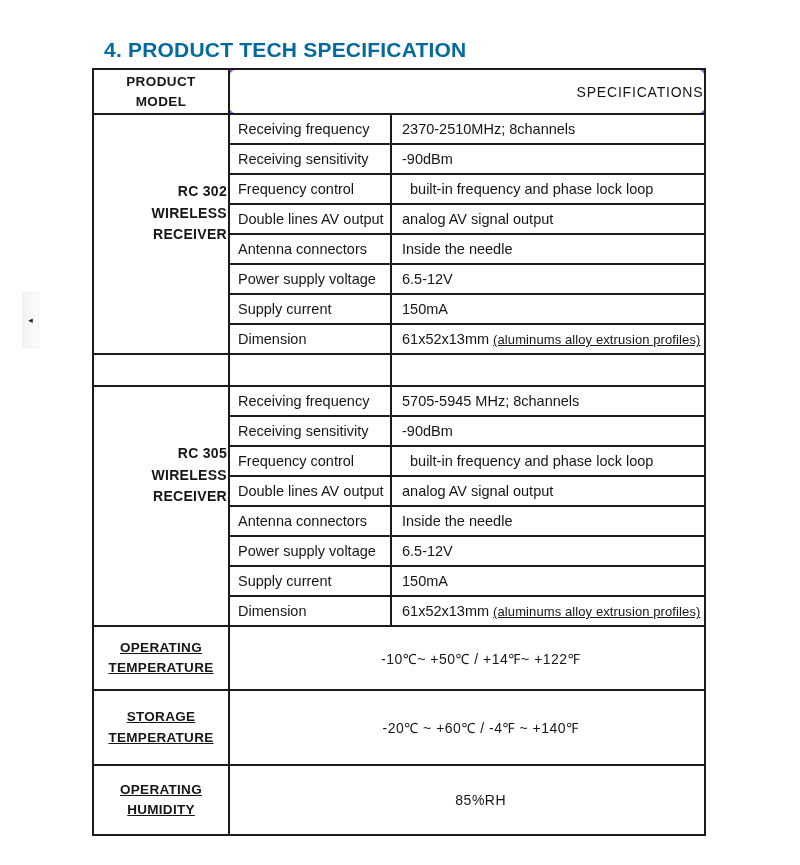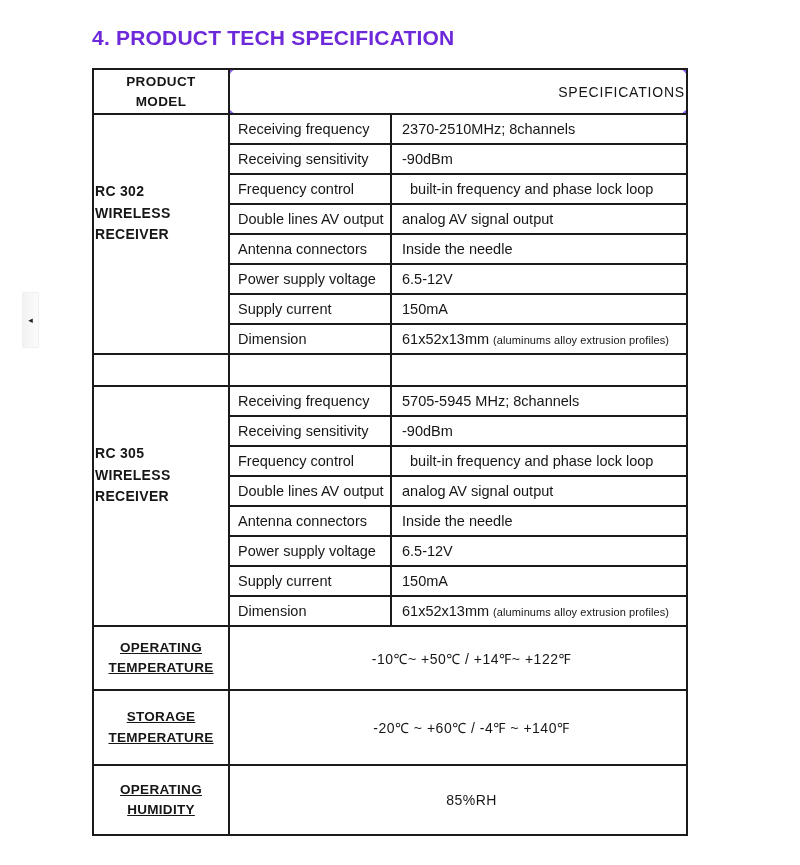--- a/index.html
+++ b/index.html
@@ -5,22 +5,22 @@
   html,body{margin:0;padding:0;background:#ffffff;}
   .page{
     position:relative;
     width:800px;height:865px;
     background:#ffffff;
     font-family:"Liberation Sans", sans-serif;
     color:#161616;
     overflow:hidden;
   }
   .title{
-    position:absolute;left:92px;top:26px;margin:0;
-    font-size:21px;font-weight:700;letter-spacing:0.2px;color:#6d28d9;
+    position:absolute;left:92px;top:26px;margin:12px;
+    font-size:21px;font-weight:700;letter-spacing:0.2px;color:#0369a1;
     white-space:nowrap;
   }
   .carousel-prev{
     position:absolute;left:22px;top:292px;width:17px;height:56px;
     border:1px solid #f0f0f0;background:linear-gradient(to right,#f2f2f2,#fcfcfc);
     border-radius:2px;padding:0;cursor:pointer;
     display:flex;align-items:center;justify-content:center;
   }
   .carousel-prev .chev{font-size:9px;color:#222;line-height:1;}
   table.spec-table{
@@ -39,23 +39,23 @@
     text-align:center;vertical-align:middle;
   }
   th.model-header span{display:block;}
   th.specs-header{
     font-size:14px;font-weight:400;letter-spacing:0.8px;text-align:right;vertical-align:middle;border-radius:9px;
   }
   tr.spec-row{height:30px;}
   td.label-cell{font-size:14.5px;padding:0 4px 0 8px;vertical-align:middle;}
   td.value-cell{font-size:14.5px;padding:0 4px 0 10px;vertical-align:middle;white-space:nowrap;}
   td.value-cell.indent{padding-left:18px;}
-  .note{font-size:11px;letter-spacing:0.1px;}
+  .note{font-size:13px;letter-spacing:0.1px;text-decoration:underline;}
   td.model-cell{
-    vertical-align:top;text-align:left;font-weight:700;font-size:14px;
+    vertical-align:top;text-align:right;font-weight:700;font-size:14px;
     line-height:1.55;letter-spacing:0.3px;
   }
   td.model-cell .mline{display:block;}
   td.model-cell.pt302{padding-top:66px;}
   td.model-cell.pt305{padding-top:56px;}
   tr.empty-row{height:32px;}
   tr.footer-row td.footer-label{
     text-align:center;vertical-align:middle;font-weight:700;font-size:13.5px;line-height:1.5;letter-spacing:0.3px;text-decoration:underline;
   }
   tr.footer-row td.footer-label span{display:block;}

